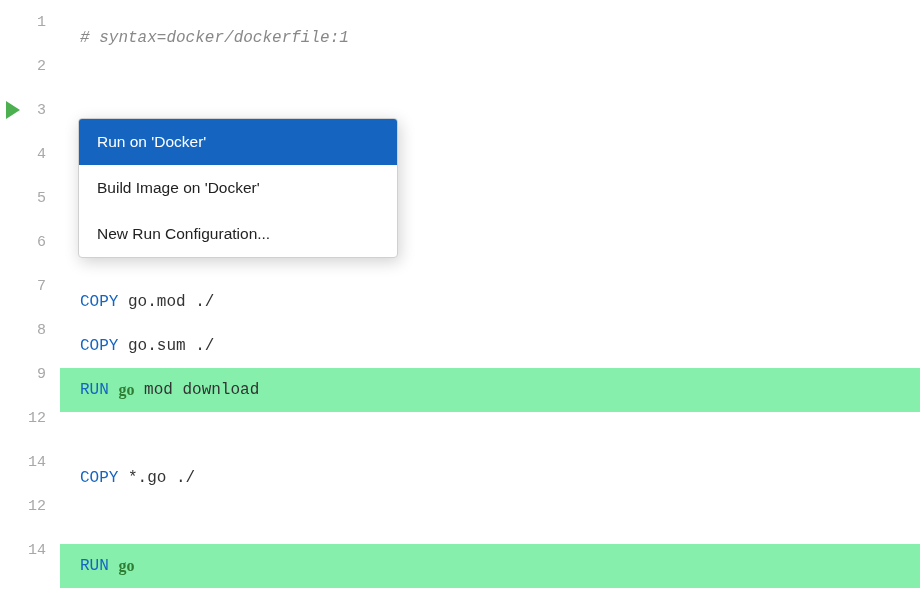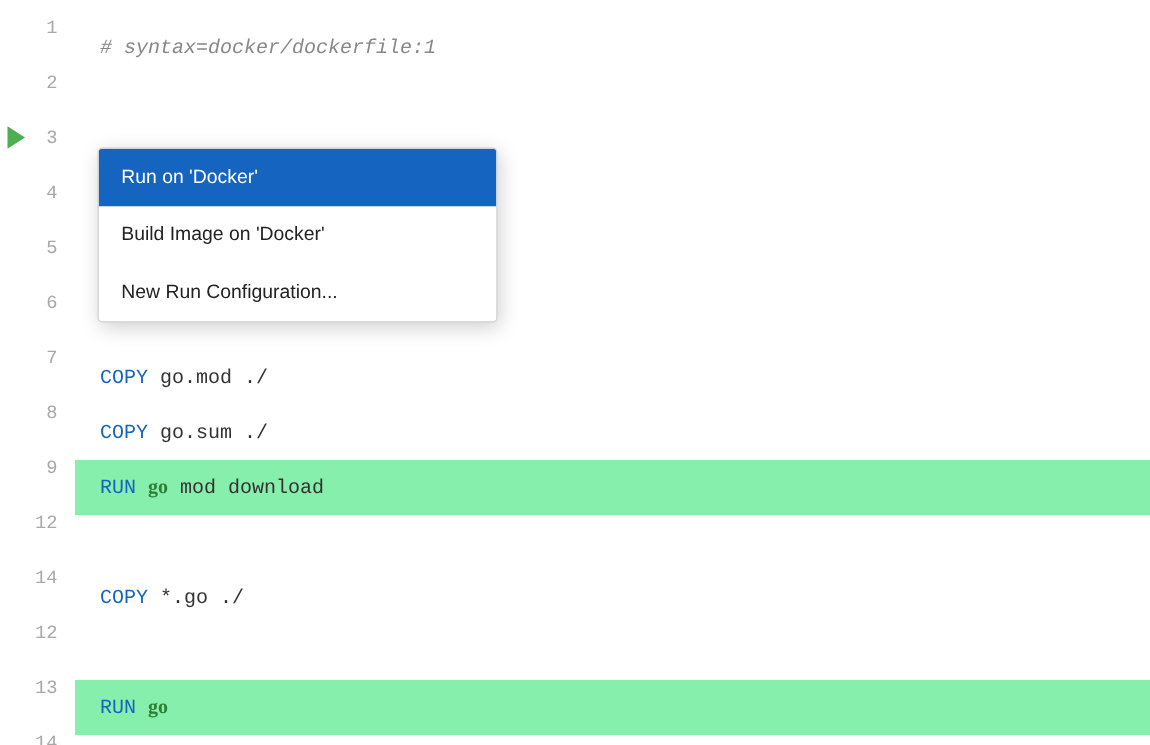--- a/index.html
+++ b/index.html
@@ -169,23 +169,20 @@
     <div class="line-number-row">
         <span>12</span>
       </div>
     <div class="line-number-row">
         <span>14</span>
       </div>
     <div class="line-number-row">
         <span>12</span>
       </div>
     <div class="line-number-row">
-        <span>13</span>
-      </div>
-    <div class="line-number-row">
         <span>14</span>
       </div>
   </div>
 
   <div class="code-area">
 
     <div class="code-line">
       <span class="text-italic-comment"># syntax=docker/dockerfile:1</span>
     </div>
 

